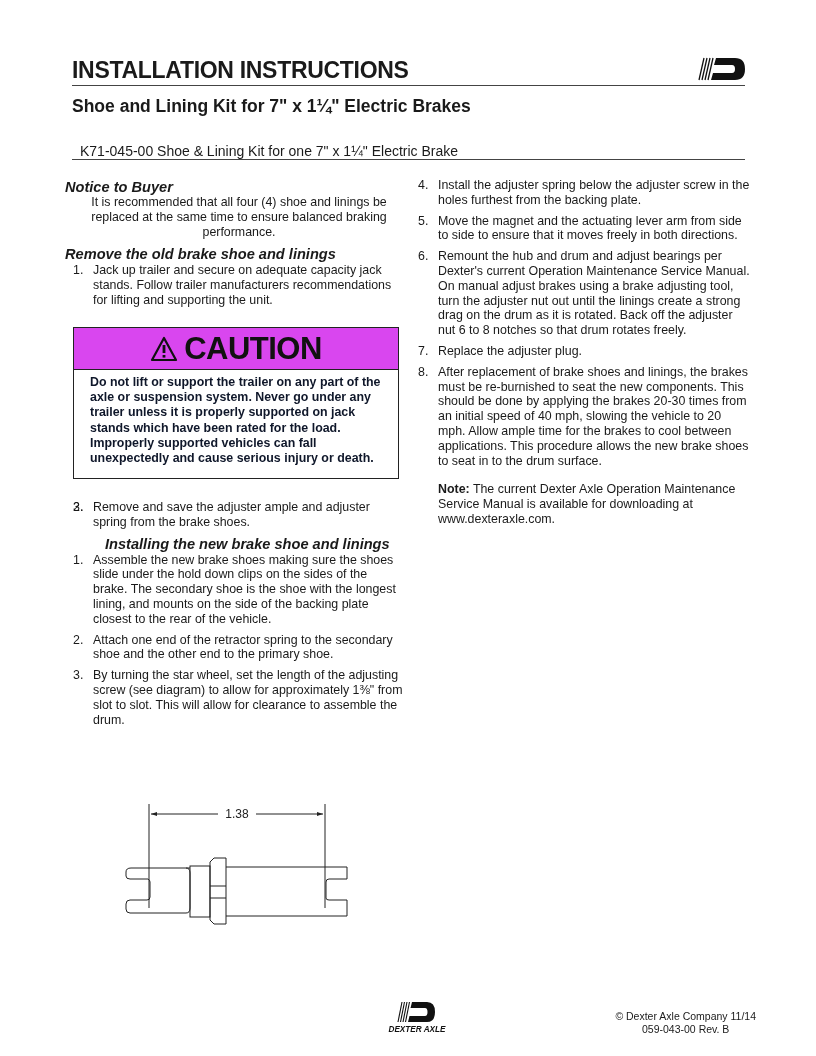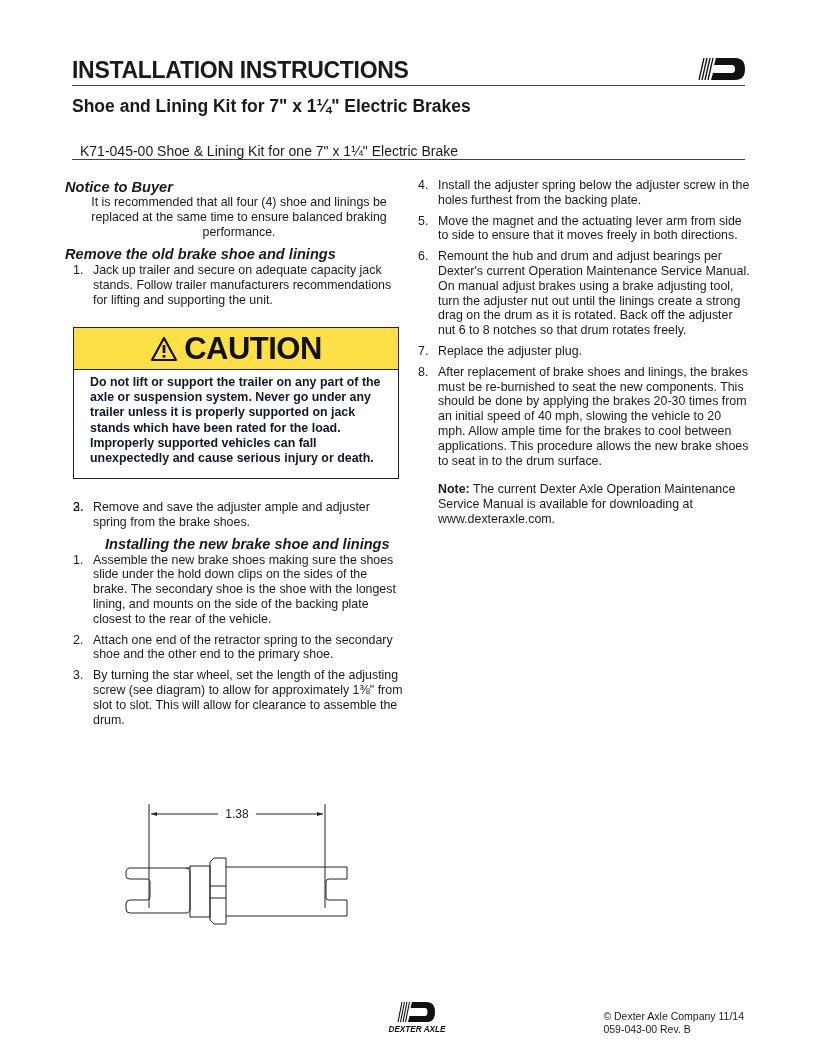--- a/index.html
+++ b/index.html
@@ -15,25 +15,25 @@
   .col { font-size: 12.4px; line-height: 14.8px; }
   .h2 { font-style: italic; font-weight: bold; font-size: 14.6px; margin: 0; line-height: 17px; }
   p.body { margin: 0; }
   ol { margin: 0; padding: 0; list-style: none; }
   ol li { position: relative; padding-left: 28px; }
   ol li .num { position: absolute; left: 8px; top: 0; }
   .right ol li { padding-left: 22px; }
   .right ol li .num { left: 2px; }
 
   .caution { left: 73px; top: 327px; width: 326px; height: 152px; border: 1px solid #222; box-sizing: border-box; }
-  .caution-head { background: #fde047; height: 41px; border-bottom: 1px solid #222; display: flex; align-items: center; justify-content: center; gap: 6px; }
+  .caution-head { background: #d946ef; height: 41px; border-bottom: 1px solid #222; display: flex; align-items: center; justify-content: center; gap: 6px; }
   .caution-title { font-size: 31px; font-weight: bold; letter-spacing: -0.5px; color: #111; }
   .caution-body { padding: 5px 14px 0 16px; font-weight: bold; font-size: 12.4px; line-height: 15.2px; color: #0f172a; }
 
-  .footer-copy { right: 72px; top: 1010px; text-align: left; font-size: 10.5px; line-height: 13px; }
+  .footer-copy { right: 60px; top: 1010px; text-align: center; font-size: 10.5px; line-height: 13px; }
   .logo-bottom { left: 387px; top: 1000px; width: 60px; height: 34px; }
 </style>
 </head>
 <body>
 
 <h1 class="abs main-title">INSTALLATION INSTRUCTIONS</h1>
 <svg class="abs logo-top" viewBox="0 0 50 24">
   <g stroke="#111" stroke-width="1.3">
     <line x1="4" y1="23" x2="9" y2="1"></line>
     <line x1="7" y1="23" x2="12" y2="1"></line>

